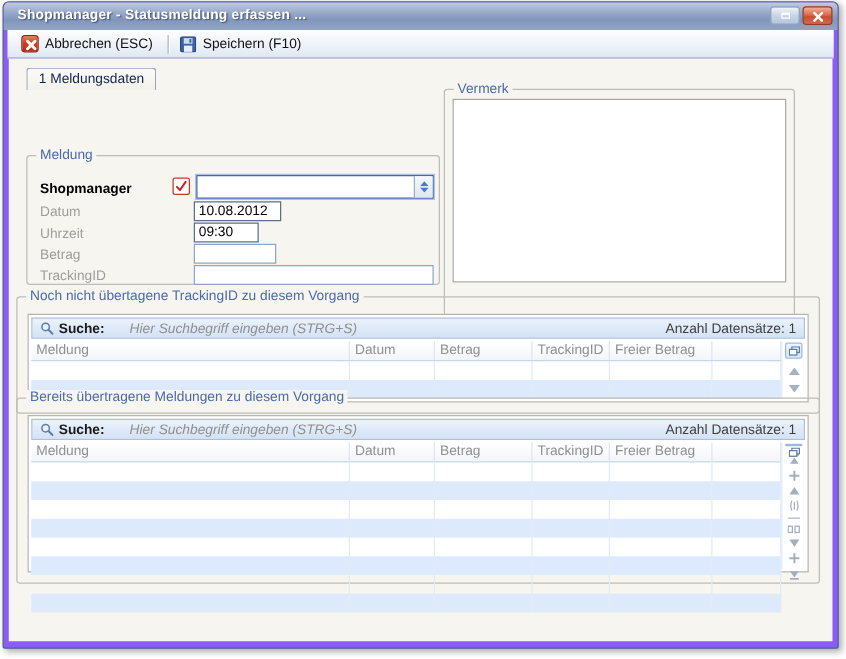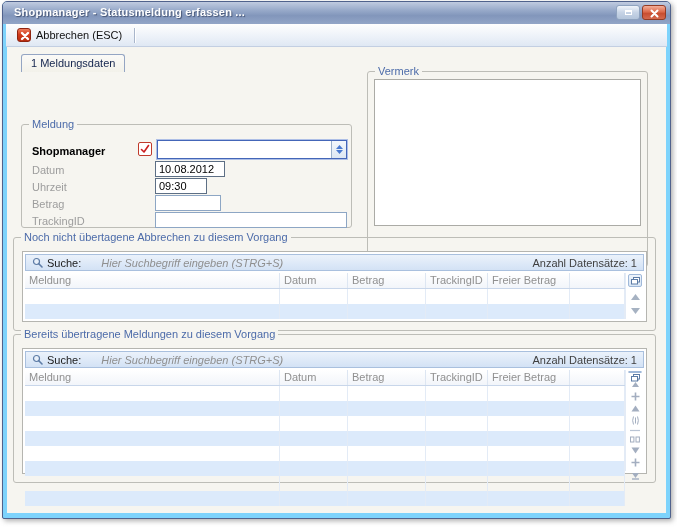--- a/index.html
+++ b/index.html
@@ -1,18 +1,18 @@
 <!DOCTYPE html>
 <html><head>
 <meta charset="utf-8">
 <style>
   html,body{margin:0;padding:0;width:677px;height:527px;background:#ffffff;
     font-family:"Liberation Sans", sans-serif;-webkit-font-smoothing:antialiased;}
   *{box-sizing:border-box;}
-  .window{position:absolute;left:2px;top:1px;width:669px;height:518px;background:#7dd3fc;
+  .window{position:absolute;left:2px;top:1px;width:669px;height:518px;background:#8b5cf6;
     border:1px solid #50628c;border-radius:5px 5px 2px 2px;box-shadow:2px 2px 5px rgba(110,110,110,.55);}
   
   .titlebar{position:absolute;left:0;right:0;top:0;height:22px;border-radius:4px 4px 0 0;
     background:linear-gradient(180deg,#c0cbe0 0%,#97a9c9 38%,#8296bb 62%,#92a5c7 100%);}
   .title{position:absolute;left:11px;top:4px;font-size:11px;font-weight:bold;color:#fff;
     text-shadow:1px 1px 1px rgba(58,72,102,.85);letter-spacing:.2px;white-space:nowrap;}
   .winbtn{position:absolute;top:3px;width:24px;height:15px;border-radius:3px;}
   .winbtn.max{right:30px;background:linear-gradient(#f0f4fa,#c7d4e6 50%,#b4c5db);border:1px solid #8fa3bf;}
   .maxglyph{position:absolute;left:8px;top:4px;width:7px;height:5px;border:1px solid #fff;border-top-width:2px;}
   .winbtn.close{right:4px;background:linear-gradient(#f3ae99,#dd6a4b 45%,#c84e31 58%,#d5694e);border:1px solid #933b24;}
@@ -44,21 +44,21 @@
     background:linear-gradient(#f4f8fc,#dde7f3);display:flex;flex-direction:column;align-items:center;justify-content:center;gap:1px;}
   .spin svg{display:block;}
   .chk{position:absolute;width:14px;height:14px;border:1px solid #c03a2b;background:#fff;border-radius:2px;}
   .chk svg{position:absolute;left:1px;top:1px;}
   textarea.memo{position:absolute;border:1px solid #ababa6;background:#fff;resize:none;outline:none;
     font-family:inherit;font-size:11px;}
   
   .tbox{position:absolute;left:8px;top:13px;right:8px;bottom:8px;background:#fff;border:1px solid #b5b5b0;}
   .searchbar{position:absolute;left:2px;top:2px;right:2px;height:17px;border:1px solid #a9c0de;
     background:linear-gradient(#ebf2fb,#d3e2f5);display:flex;align-items:center;font-size:11px;padding:0 6px;gap:4px;}
-  .slabel{font-weight:normal;color:#1a1a1a;}
+  .slabel{font-weight:bold;color:#1a1a1a;}
   .sph{font-style:italic;color:#8f8f8f;margin-left:16px;}
   .scount{margin-left:auto;color:#3f3f3f;}
   .gridwrap{position:absolute;left:2px;top:21px;right:2px;bottom:2px;}
   .grid{position:absolute;left:0;top:0;right:18px;bottom:0;border-right:1px solid #e3ebf6;}
   .ghead{display:grid;grid-template-columns:255px 68px 78px 62px 82px 1fr;height:16px;
     background:linear-gradient(#ffffff,#f2f5fa);border-bottom:1px solid #c8d6ea;}
   .hc{font-size:11px;color:#909090;padding:1px 0 0 4px;border-right:1px solid #dde6f2;
     overflow:hidden;white-space:nowrap;}
   .row{display:grid;grid-template-columns:255px 68px 78px 62px 82px 1fr;height:15px;}
   .row.alt{background:#dceafb;}
@@ -91,20 +91,29 @@
   <div class="toolbar">
     <div class="tbtn">
       <span class="ic-cancel">
         <svg width="10" height="10" viewBox="0 0 10 10">
           <path d="M2 2 L8 8 M8 2 L2 8" stroke="#ffffff" stroke-width="2.4" stroke-linecap="round" fill="none"></path>
         </svg>
       </span>
       <span>Abbrechen (ESC)</span>
     </div>
     <div class="tsep"></div>
+    <div class="tbtn">
+      <svg width="13" height="13" viewBox="0 0 13 13">
+        <rect x="0.5" y="0.5" width="12" height="12" rx="1.5" fill="#3f63ac" stroke="#2c4880"></rect>
+        <rect x="3" y="1.5" width="7" height="4.5" fill="#cfdcee"></rect>
+        <rect x="7.5" y="2.2" width="1.6" height="3" fill="#3f63ac"></rect>
+        <rect x="3.2" y="7.5" width="6.6" height="5" fill="#e9eff7"></rect>
+      </svg>
+      <span>Speichern (F10)</span>
+    </div>
   </div>
 
   <div class="client">
 
     <div class="tab">1 Meldungsdaten</div>
 
 
     <div class="group" style="left:14px;top:77px;width:331px;height:104px;">
       <span class="gtitle">Meldung</span>
       <span class="lbl bold" style="left:10px;top:20px;">Shopmanager</span>
@@ -126,27 +135,27 @@
       <span class="lbl" style="left:10px;top:39px;">Datum</span>
       <input class="inp dark" style="left: 133px; top: 36px; width: 70px; height: 16px;" value="10.08.2012">
       <span class="lbl" style="left:10px;top:56px;">Uhrzeit</span>
       <input class="inp dark" style="left: 133px; top: 53px; width: 52px; height: 16px;" value="09:30">
       <span class="lbl" style="left:10px;top:73px;">Betrag</span>
       <input class="inp" style="left: 133px; top: 70px; width: 66px; height: 16px;" value="">
       <span class="lbl" style="left:10px;top:90px;">TrackingID</span>
       <input class="inp" style="left: 133px; top: 87px; width: 192px; height: 16px;" value="">
     </div>
 
-    <div class="group" style="left:360px;top:24px;width:281px;height:196px;">
+    <div class="group" style="left:348px;top:24px;width:281px;height:196px;">
       <span class="gtitle">Vermerk</span>
       <textarea class="memo" style="left: 6px; top: 7px; width: 267px; height: 147px;"></textarea>
     </div>
 
     <div class="group" style="left:6px;top:190px;width:643px;height:94px;">
-      <span class="gtitle">Noch nicht übertagene Abbrechen zu diesem Vorgang</span>
+      <span class="gtitle">Noch nicht übertagene TrackingID zu diesem Vorgang</span>
       <div class="tbox">
         <div class="searchbar">
           <svg width="11" height="11" viewBox="0 0 11 11">
             <circle cx="4.5" cy="4.5" r="3" fill="#e8f0fa" stroke="#5d7ca6" stroke-width="1.2"></circle>
             <path d="M6.8 6.8 L10 10" stroke="#5d7ca6" stroke-width="1.6" stroke-linecap="round"></path>
           </svg>
           <span class="slabel">Suche:</span>
           <span class="sph">Hier Suchbegriff eingeben (STRG+S)</span>
           <span class="scount">Anzahl Datensätze: 1</span>
         </div>
@@ -194,21 +203,21 @@
             <span class="navic scrolldn">
               <svg width="9" height="6" viewBox="0 0 9 6">
                   <path d="M0 0 L9 0 L4.5 6 Z" fill="#a6b2c2"></path>
                 </svg>
             </span>
           </div>
         </div>
       </div>
     </div>
 
-    <div class="group" style="left:6px;top:287px;width:643px;height:149px;">
+    <div class="group" style="left:6px;top:271px;width:643px;height:149px;">
       <span class="gtitle">Bereits übertragene Meldungen zu diesem Vorgang</span>
       <div class="tbox">
         <div class="searchbar">
           <svg width="11" height="11" viewBox="0 0 11 11">
             <circle cx="4.5" cy="4.5" r="3" fill="#e8f0fa" stroke="#5d7ca6" stroke-width="1.2"></circle>
             <path d="M6.8 6.8 L10 10" stroke="#5d7ca6" stroke-width="1.6" stroke-linecap="round"></path>
           </svg>
           <span class="slabel">Suche:</span>
           <span class="sph">Hier Suchbegriff eingeben (STRG+S)</span>
           <span class="scount">Anzahl Datensätze: 1</span>

